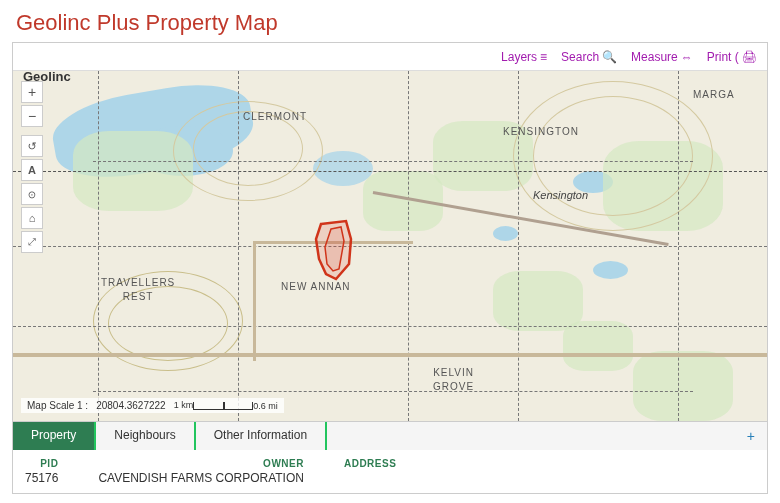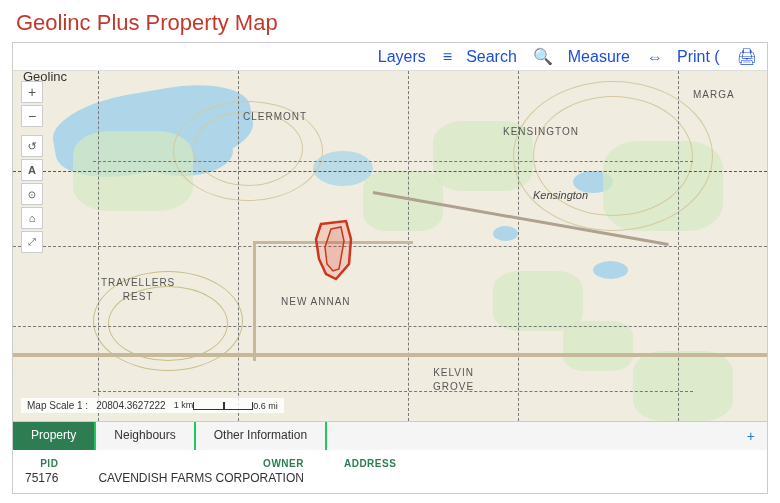--- a/index.html
+++ b/index.html
@@ -28,39 +28,39 @@
       align-items: center;
       padding: 4px 10px;
       background: #fff;
       border-bottom: 1px solid #ddd;
       height: 28px;
       z-index: 10;
     }
 
     #map-toolbar-left {
       font-size: 13px;
-      font-weight: normal;
+      font-weight: bold;
       color: #333;
       margin-top: 39px;
     }
 
     #map-toolbar-right {
       display: flex;
       gap: 14px;
       font-size: 12px;
       color: #2980b9;
     }
 
     .toolbar-btn {
       display: flex;
       align-items: center;
-      gap: 17px;
+      gap: 3px;
       cursor: pointer;
-      color: #1d4ed8;
-      font-size: 16px;
+      color: #a21caf;
+      font-size: 12px;
     }
 
     #map-area {
       flex: 1;
       position: relative;
       background: #e8e8d8;
       overflow: hidden;
     }
 
     
@@ -324,21 +324,21 @@
 
     <div style="position:absolute; top:120px; left:360px; width:300px; height:3px; background:#b0a090; transform:rotate(10deg); transform-origin:left center;"></div>
 
     <div style="position:absolute; top:170px; left:240px; width:3px; height:120px; background:#c8b89a;"></div>
     <div style="position:absolute; top:170px; left:240px; width:160px; height:3px; background:#c8b89a;"></div>
 
     <div class="place-label" style="top:40px; left:230px;">CLERMONT</div>
     <div class="place-label" style="top:55px; left:490px;">KENSINGTON</div>
     <div class="town-label" style="top:118px; left:520px; font-style:italic;">Kensington</div>
     <div class="place-label" style="top:205px; left:88px; line-height:14px; text-align:center;">TRAVELLERS<br>REST</div>
-    <div class="place-label" style="top:225px; left:268px;">NEW ANNAN</div>
+    <div class="place-label" style="top:210px; left:268px;">NEW ANNAN</div>
     <div class="place-label" style="top:295px; left:420px; line-height:14px; text-align:center;">KELVIN<br>GROVE</div>
     <div class="place-label" style="top:18px; left:680px;">MARGA</div>
 
     <svg id="property-boundary" style="position:absolute; top:148px; left:298px; width:55px; height:70px; overflow:visible;" viewBox="0 0 55 70">
       <polygon points="10,5 35,2 40,20 38,45 25,60 15,55 8,40 5,20" fill="rgba(220,50,30,0.15)" stroke="#d0341a" stroke-width="2.5" fill-rule="evenodd"></polygon>
       <polygon points="20,10 30,8 33,22 28,50 22,52 16,45 14,28" fill="rgba(220,50,30,0.1)" stroke="#d0341a" stroke-width="1.5" fill-rule="evenodd"></polygon>
     </svg>
 
     <div id="map-controls">
       <div class="map-ctrl-btn">+</div>

